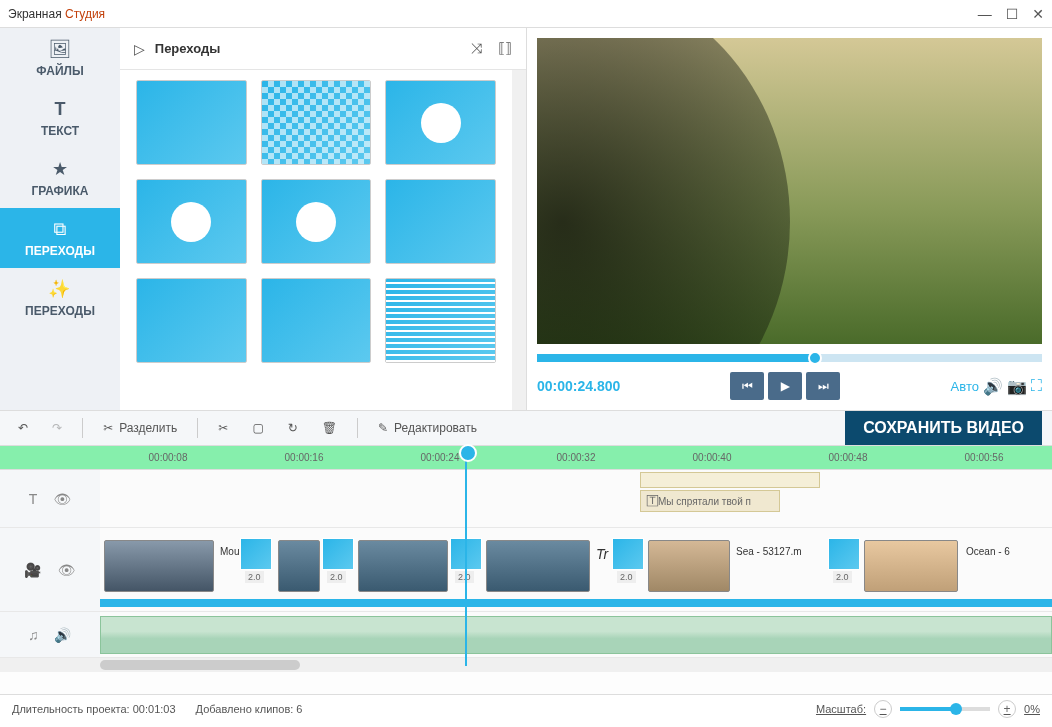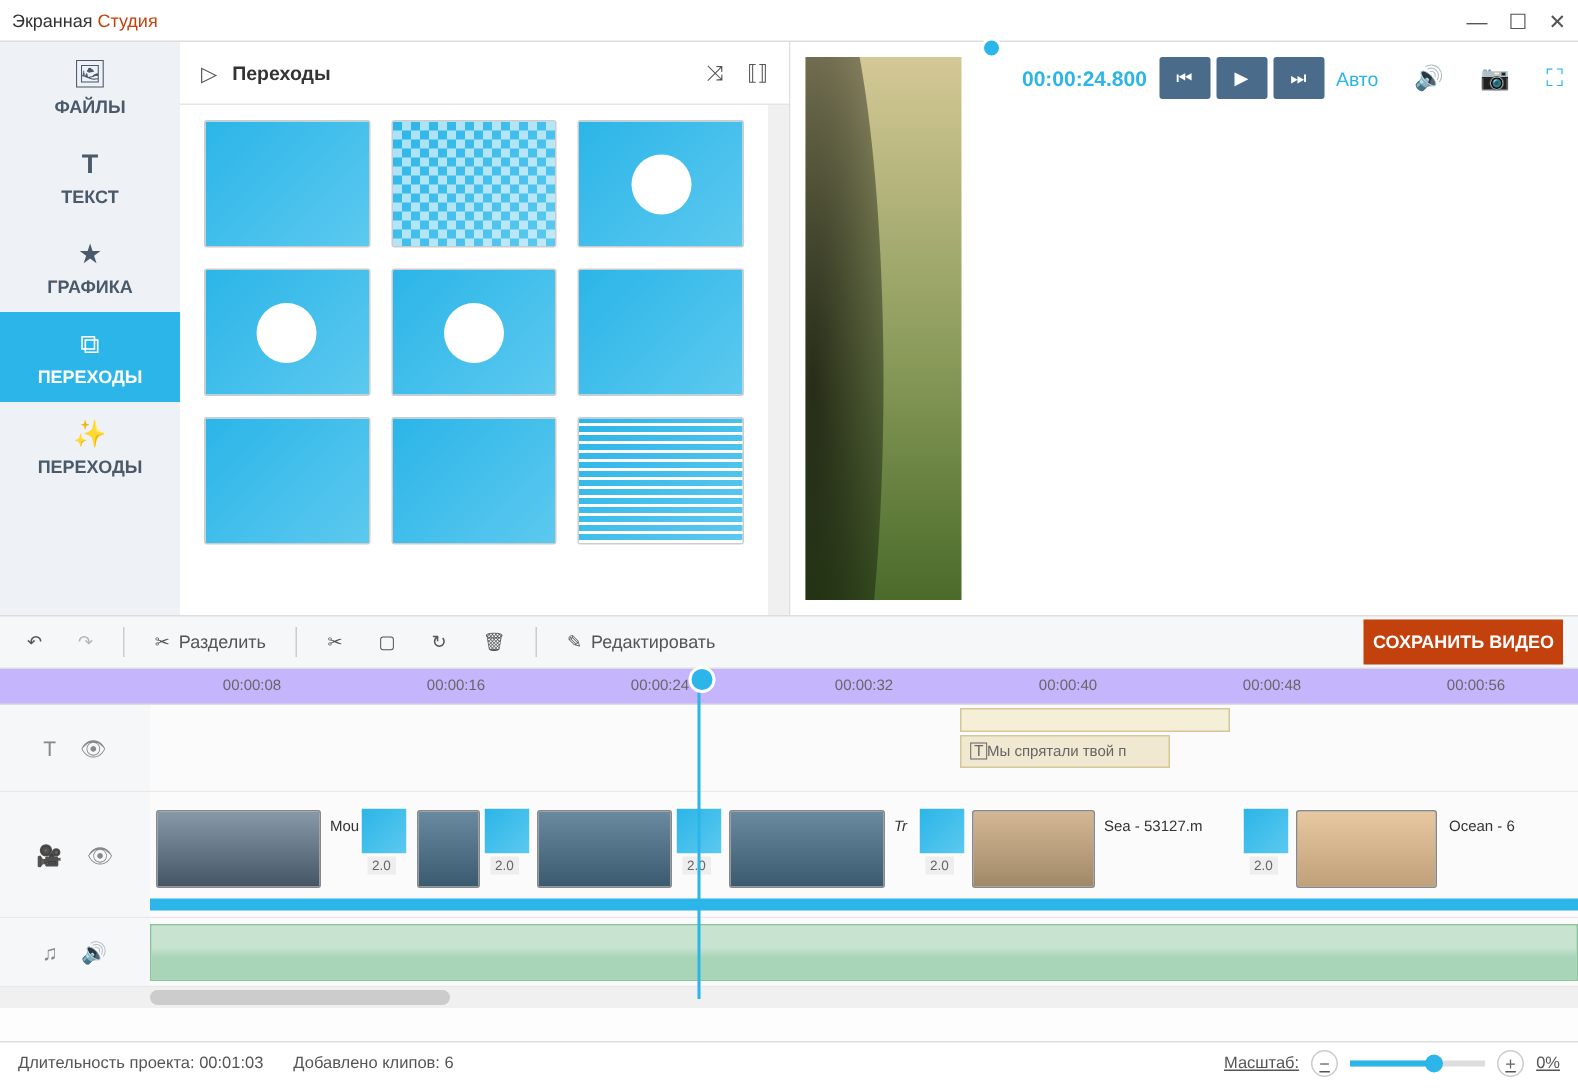--- a/index.html
+++ b/index.html
@@ -32,42 +32,42 @@
 .trans-header .title { font-weight: bold; font-size: 13px; color: #333; }
 .trans-header .actions { margin-left: auto; display: flex; gap: 16px; color: #555; font-size: 14px; }
 .trans-grid { flex: 1; padding: 10px 16px; display: grid; grid-template-columns: repeat(3, 1fr); gap: 14px; overflow-y: auto; align-content: start; }
 .trans-thumb { aspect-ratio: 1.3; background: linear-gradient(135deg, #2bb5e8, #5cc9ef); border: 1px solid #ccc; border-radius: 2px; position: relative; cursor: pointer; }
 .trans-thumb.checker::before { content:''; position:absolute; inset:0; background: repeating-conic-gradient(#fff 0 25%, transparent 0 50%) 0 0/12px 12px; opacity:0.6; }
 .trans-thumb.circle::before { content:''; position:absolute; top:50%; left:50%; width:40px; height:40px; background:#fff; border-radius:50%; transform:translate(-50%,-50%); }
 .trans-thumb.stripes::before { content:''; position:absolute; inset:0; background: repeating-linear-gradient(0deg,#fff 0 2px,transparent 2px 6px); }
 .trans-scroll { width: 14px; background: #f0f0f0; }
 
 
-.preview { width: 525px; background: #fff; display: flex; flex-direction: row; }
+.preview { width: 525px; background: #fff; display: flex; flex-direction: column; }
 .preview-video { flex: 1; margin: 10px; background: linear-gradient(to bottom, #d4c896 0%, #8a9b5a 55%, #4a6b2a 100%); position: relative; overflow: hidden; }
 .preview-video::before { content:''; position:absolute; left:-40%; top:-20%; width:90%; height:160%; background: radial-gradient(ellipse, rgba(0,0,0,0.7), rgba(30,40,20,0.3)); border-radius: 50%; }
 .preview-seek { height: 8px; margin: 0 10px; background: #cde5f2; position: relative; }
 .preview-seek .prog { position: absolute; left: 0; top: 0; height: 100%; width: 55%; background: #2bb5e8; }
 .preview-seek .thumb { position: absolute; left: 55%; top: -3px; width: 14px; height: 14px; border-radius: 50%; background: #2bb5e8; border: 2px solid #fff; transform: translateX(-50%); }
 .preview-controls { height: 48px; display: flex; align-items: center; padding: 0 10px; gap: 8px; }
 .preview-time { color: #2bb5e8; font-weight: bold; font-size: 14px; }
 .preview-btns { margin-left: auto; margin-right: auto; display: flex; gap: 4px; }
 .pbtn { width: 34px; height: 28px; background: #4a6b8a; color: #fff; display: flex; align-items: center; justify-content: center; font-size: 12px; cursor: pointer; border-radius: 2px; }
-.preview-right { display: flex; align-items: center; gap: 24px; color: #2bb5e8; font-size: 13px; }
+.preview-right { display: flex; align-items: center; gap: 4px; color: #2bb5e8; font-size: 13px; }
 .preview-right .ic { font-size: 16px; cursor: pointer; }
 
 
 .toolbar { height: 36px; background: #f5f7f9; border-top: 1px solid #ddd; border-bottom: 1px solid #ddd; display: flex; align-items: center; padding: 0 10px; gap: 8px; }
 .toolbar .tbtn { display: flex; align-items: center; gap: 6px; padding: 4px 8px; color: #555; cursor: pointer; font-size: 12px; }
 .toolbar .sep { width: 1px; height: 20px; background: #ccc; margin: 0 4px; }
-.toolbar .save { margin-left: auto; background: #c2410c; color: #fff; padding: 8px 6px; font-weight: bold; font-size: 12px; cursor: pointer; }
+.toolbar .save { margin-left: auto; background: #0c4a6e; color: #fff; padding: 8px 18px; font-weight: bold; font-size: 16px; cursor: pointer; }
 
 
 .timeline { height: 248px; background: #fdfdfd; display: flex; flex-direction: column; }
-.ruler { height: 24px; background: #c4b5fd; border-bottom: 1px solid #ddd; display: flex; align-items: center; padding-left: 100px; font-size: 10px; color: #666; position: relative; }
+.ruler { height: 24px; background: #86efac; border-bottom: 1px solid #ddd; display: flex; align-items: center; padding-left: 100px; font-size: 10px; color: #666; position: relative; }
 .ruler span { flex: 1; text-align: center; }
 .playhead { position: absolute; left: 465px; top: 0; width: 2px; height: 220px; background: #2bb5e8; z-index: 10; }
 .playhead::before { content:''; position:absolute; top:-2px; left:-6px; width:14px; height:14px; background:#2bb5e8; border-radius:50%; border:2px solid #fff; }
 .track-row { display: flex; border-bottom: 1px solid #e8e8e8; }
 .track-head { width: 100px; background: #f5f7f9; display: flex; align-items: center; justify-content: center; gap: 16px; color: #888; }
 .track-head span { cursor: pointer; font-size: 14px; }
 .track-body { flex: 1; position: relative; background: #fbfbfb; }
 
 .text-track { height: 58px; }
 .text-clip { position: absolute; top: 20px; height: 22px; background: #f0e8d0; border: 1px solid #d4c896; display: flex; align-items: center; padding: 0 6px; font-size: 10px; color: #666; }
@@ -235,21 +235,21 @@
         </div>
       <div class="video-clip" style="left:178px; width:42px;"></div>
       <div class="trans-mark" style="left:222px;">
           <span class="dur">2.0</span>
         </div>
       <div class="video-clip" style="left:258px; width:90px;"></div>
       <div class="trans-mark" style="left:350px;">
           <span class="dur">2.0</span>
         </div>
       <div class="video-clip" style="left:386px; width:104px;"></div>
-      <span style="position:absolute; left:496px; top:18px; font-size:10px; color:#333;font-style:italic;">Tr</span>
+      <span style="position:absolute; left:496px; top:18px; font-size:14px; color:#333;font-style:italic;">Tr</span>
       <div class="trans-mark" style="left:512px;">
           <span class="dur">2.0</span>
         </div>
       <div class="video-clip sea" style="left:548px; width:82px;"></div>
       <span style="position:absolute; left:636px; top:18px; font-size:10px; color:#333;">Sea - 53127.m</span>
       <div class="trans-mark" style="left:728px;">
           <span class="dur">2.0</span>
         </div>
       <div class="video-clip ocean" style="left:764px; width:94px;"></div>
       <span style="position:absolute; left:866px; top:18px; font-size:10px; color:#333;">Ocean - 6</span>

